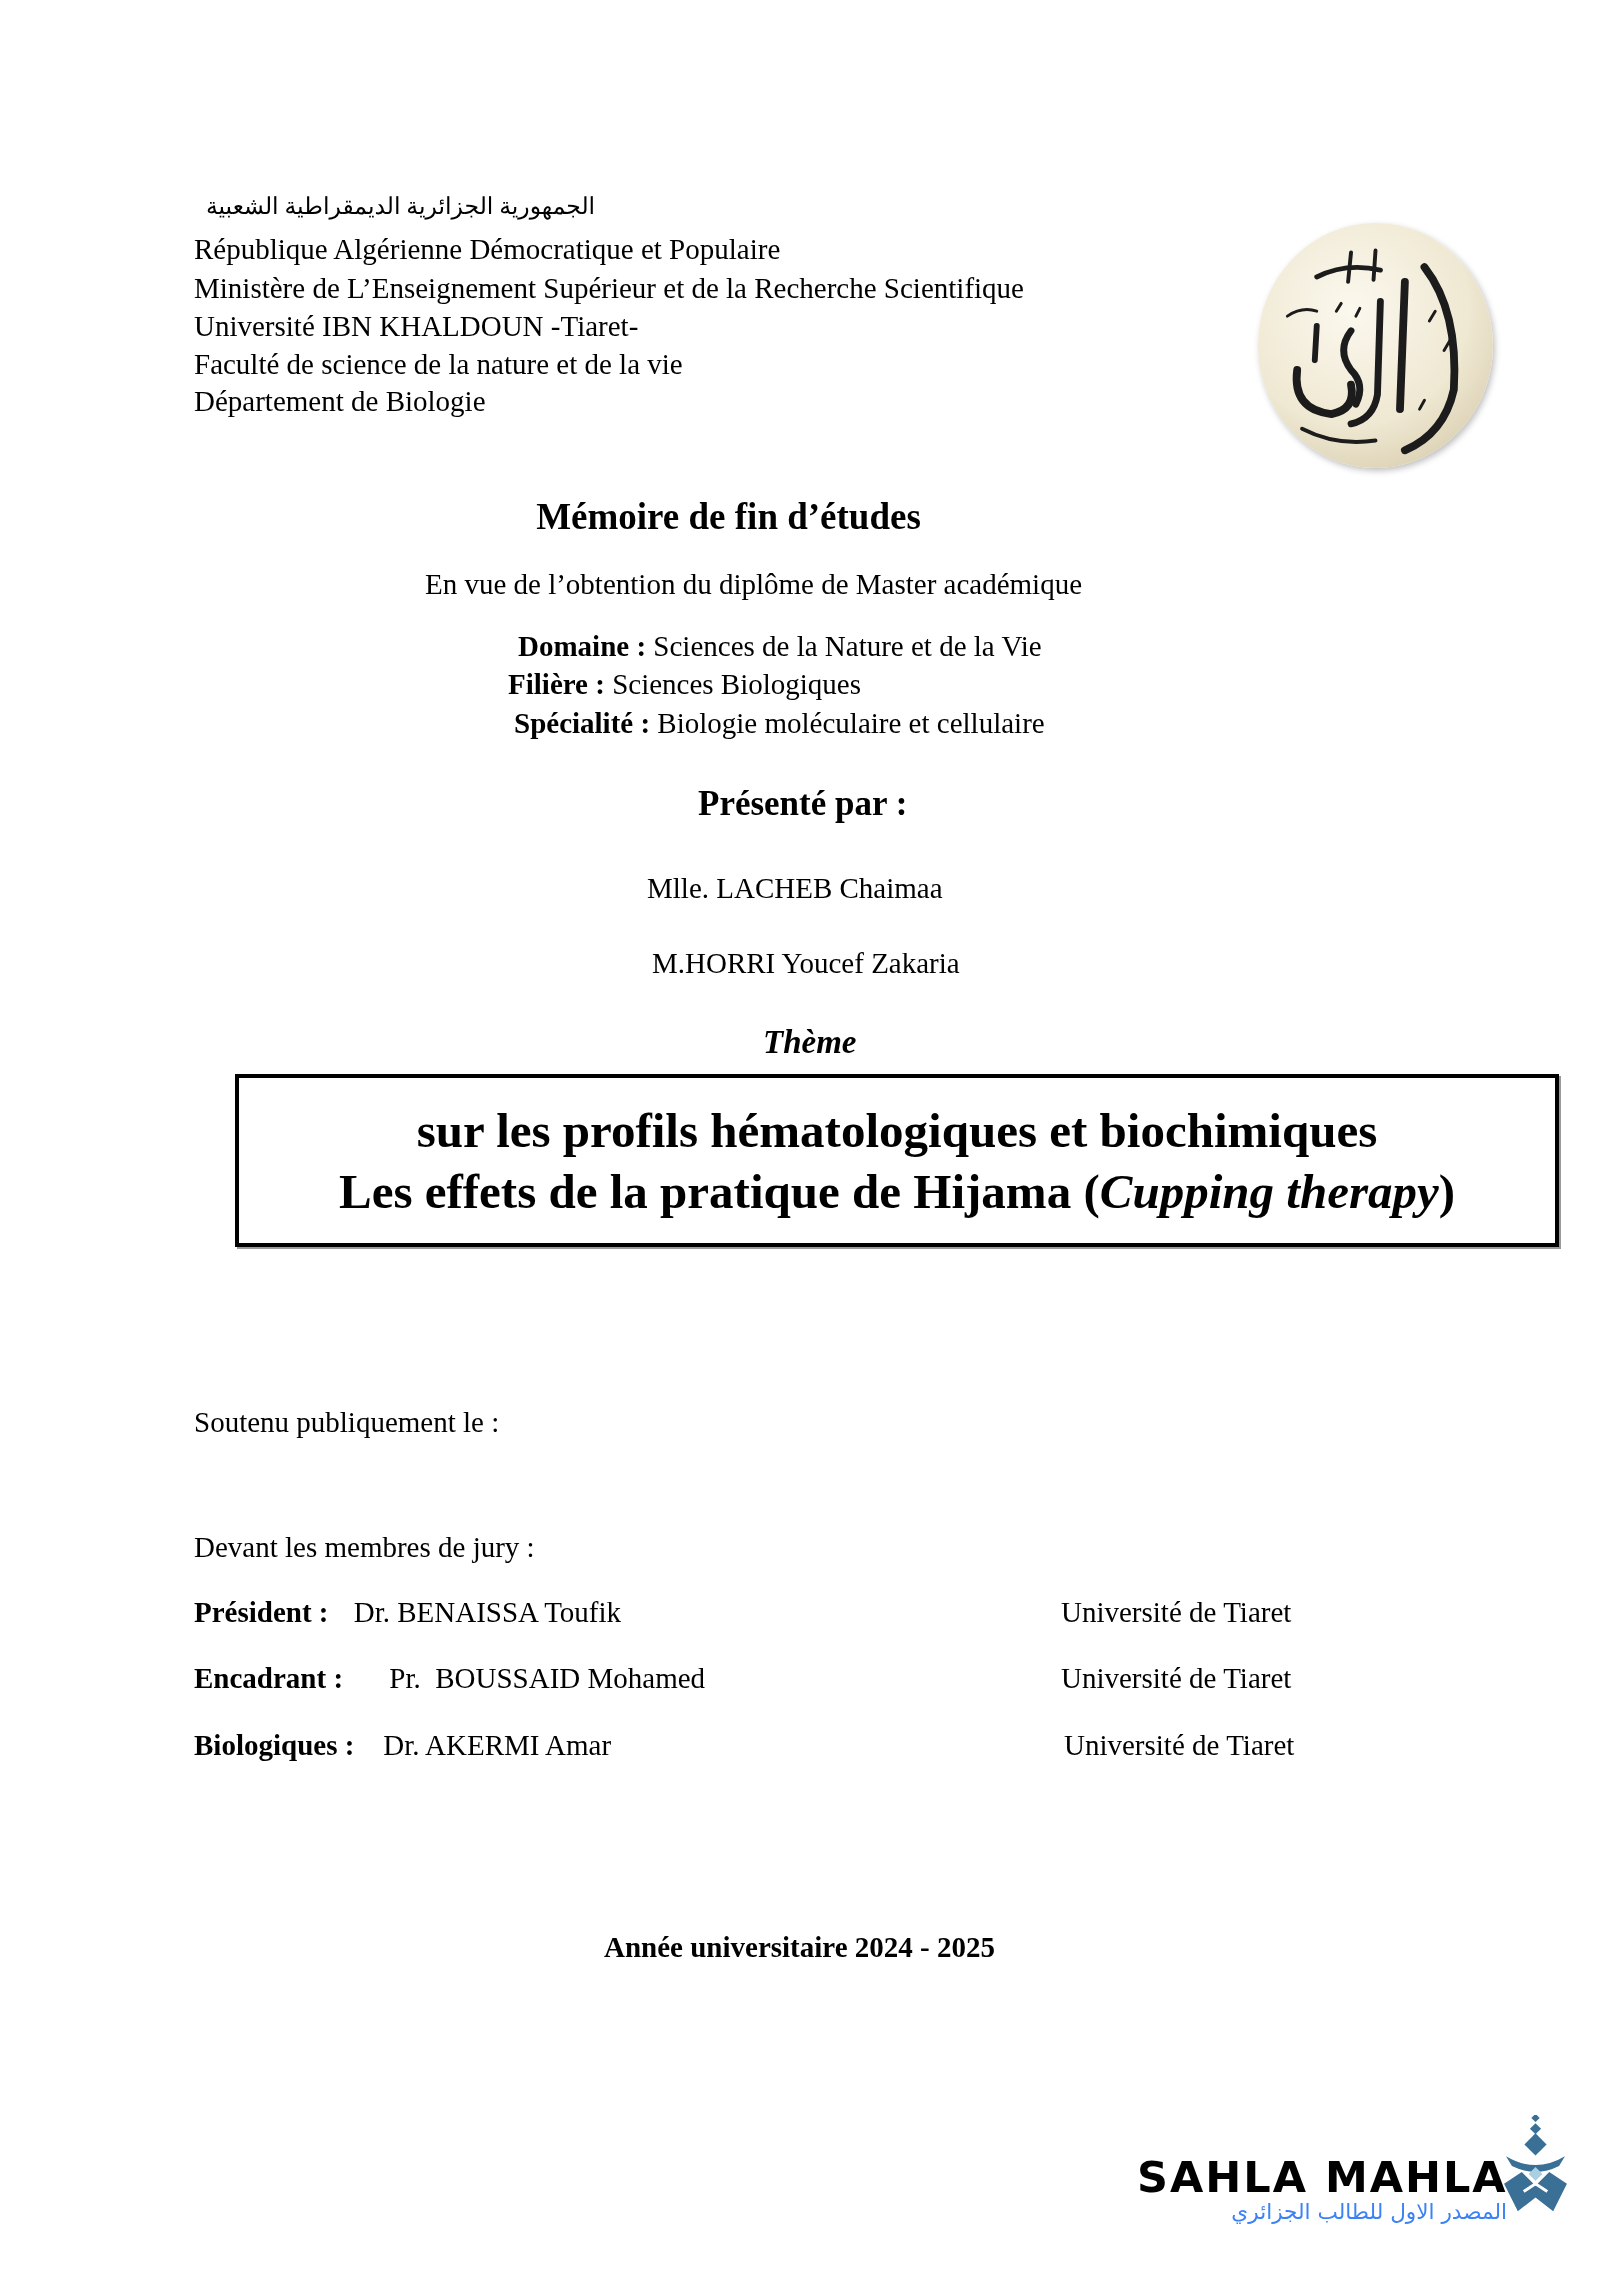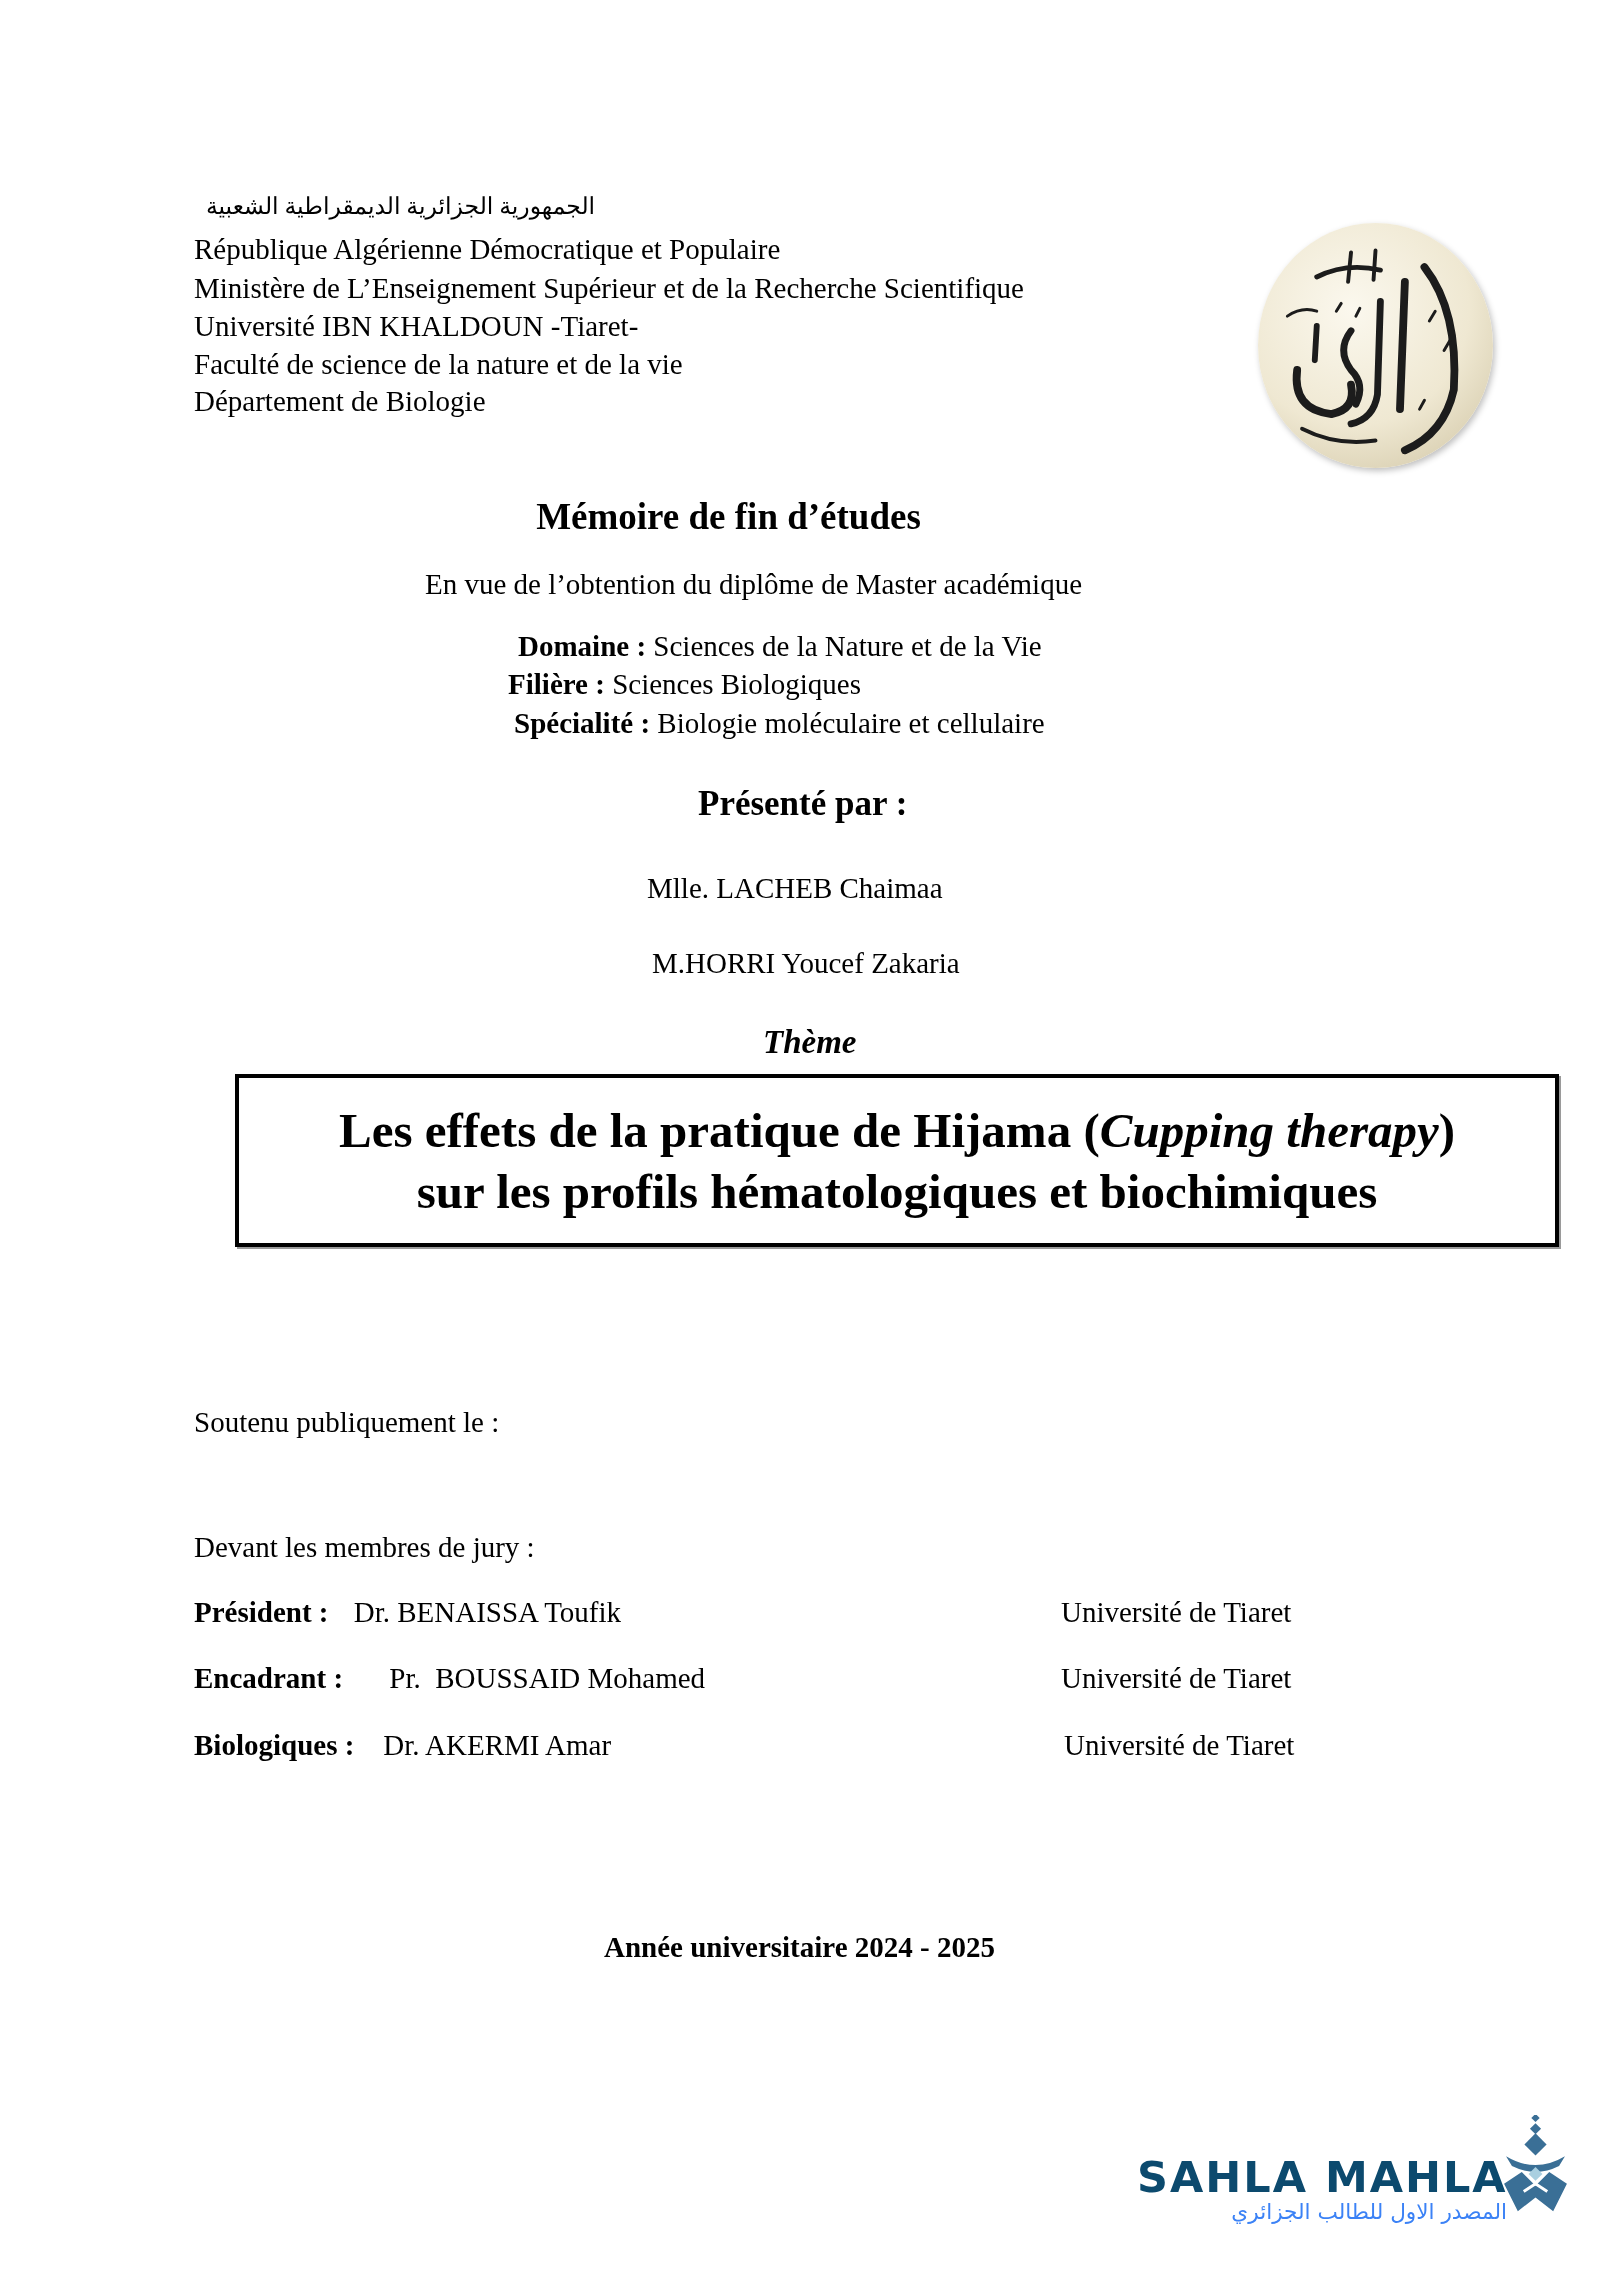--- a/index.html
+++ b/index.html
@@ -12,21 +12,21 @@
   .b { font-weight:bold; }
   .logo { left:1258px; top:223px; width:235px; height:245px; border-radius:50%;
           background: radial-gradient(circle at 40% 35%, #fbf8ee 0%, #efe8d2 55%, #d8ceb0 85%, #b9ae90 100%);
           box-shadow: 2px 2.9px 5.9px rgba(0,0,0,0.25); overflow:hidden; }
   .title-box { left:235px; top:1074px; width:1316px; height:165px; border:4.9px solid #000;
                box-shadow: 2px 2px 0 #9a9a9a; display:flex; flex-direction:column;
                justify-content:center; align-items:center; }
   .title-line { font-size:49px; font-weight:bold; line-height:61px; white-space:nowrap; }
   .jury-row { left:194px; font-size:29px; height:39px; }
   .jury-role { font-weight:bold; display:inline-block; }
-  .wm-text { font-family:"DejaVu Sans", sans-serif; color:#0c4a6e; font-size:43px; letter-spacing:2px; font-weight:bold; }
+  .wm-text { font-family:"DejaVu Sans", sans-serif; color:#000000; font-size:43px; letter-spacing:2px; font-weight:bold; }
   .wm-sub { font-family:"DejaVu Sans", sans-serif; color:#3b82f6; font-size:21.6px; direction:rtl; }
 </style>
 </head>
 <body>
 
 <div class="abs hdr arabic" style="top:188px; left:190px; direction:rtl; width:421px; text-align:center;font-family:Liberation Serif, serif;">الجمهورية الجزائرية الديمقراطية الشعبية</div>
 <div class="abs hdr" style="top:231px;">République Algérienne Démocratique et Populaire</div>
 <div class="abs hdr" style="top:270px;">Ministère de L’Enseignement Supérieur et de la Recherche Scientifique</div>
 <div class="abs hdr" style="top:308px;">Université IBN KHALDOUN -Tiaret-</div>
 <div class="abs hdr" style="top:346px;">Faculté de science de la nature et de la vie</div>
@@ -64,24 +64,24 @@
   <span class="b">Spécialité :</span><span> Biologie moléculaire et cellulaire</span>
 </div>
 
 <div class="abs b" style="top:784px; left:698px; font-size:35px;">Présenté par :</div>
 <div class="abs" style="top:872px; left:647px; font-size:29px;">Mlle. LACHEB Chaimaa</div>
 <div class="abs" style="top:947px; left:652px; font-size:29px;">M.HORRI Youcef Zakaria</div>
 
 <div class="abs b" style="top:1024px; left:763px; font-size:33px; font-style:italic;">Thème</div>
 
 <div class="abs title-box">
+  <div class="title-line">sur les profils hématologiques et biochimiques</div>
   <div class="title-line">
     <span>Les effets de la pratique de Hijama (</span><i>Cupping therapy</i><span>)</span>
   </div>
-  <div class="title-line">sur les profils hématologiques et biochimiques</div>
 </div>
 
 <div class="abs" style="top:1406px; left:194px; font-size:29px;">Soutenu publiquement le :</div>
 <div class="abs" style="top:1531px; left:194px; font-size:29px;">Devant les membres de jury :</div>
 
 <div class="abs jury-row" style="top:1596px;">
   <span class="jury-role">Président :</span>
   <span style="margin-left:18px;">Dr. BENAISSA Toufik</span>
 </div>
 <div class="abs" style="top:1596px; left:1061px; font-size:29px;">Université de Tiaret</div>

